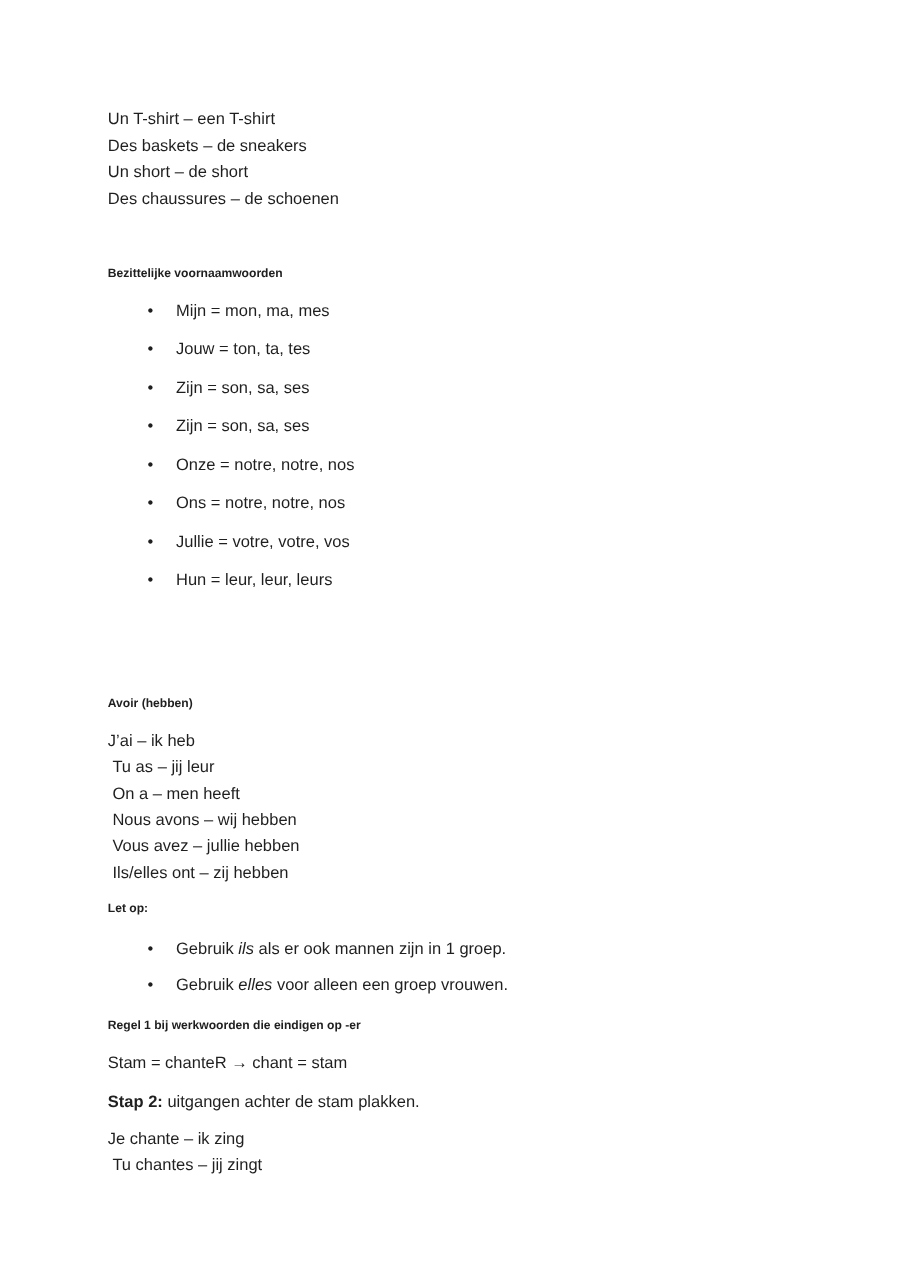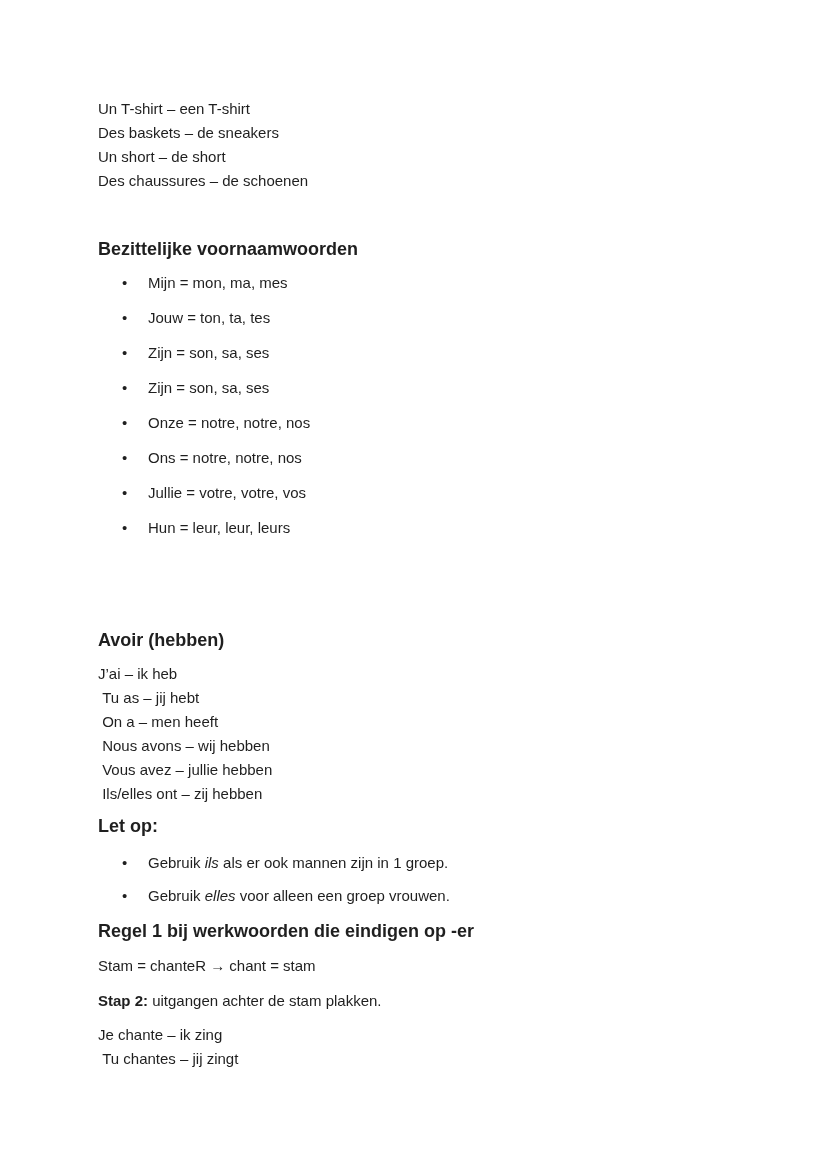--- a/index.html
+++ b/index.html
@@ -16,29 +16,29 @@
     overflow: hidden;
   }
   .line {
     line-height: 24px;
     white-space: pre-wrap;
   }
   .heading {
     font-weight: bold;
     line-height: 24px;
     margin: 0;
-    font-size: 18px;
+    font-size: 11px;
   }
   .h-bezittelijke { margin-top: 44px; }
   .h-avoir        { margin-top: 88px; }
   .h-letop        { margin-top: 8px; }
   .h-regel        { margin-top: 11px; }
   ul.bullets {
     list-style: none;
-    margin: 0;
+    margin: 12px;
     padding: 0;
   }
   ul.bullets li {
     position: relative;
     padding-left: 50px;
     line-height: 24px;
   }
   ul.bullets li::before {
     content: "•";
     position: absolute;
@@ -78,21 +78,21 @@
     <li>Zijn = son, sa, ses</li>
     <li>Onze = notre, notre, nos</li>
     <li>Ons = notre, notre, nos</li>
     <li>Jullie = votre, votre, vos</li>
     <li>Hun = leur, leur, leurs</li>
   </ul>
 
   <p class="heading h-avoir">Avoir (hebben)</p>
   <div class="avoir-block">
     <div class="line">J’ai – ik heb</div>
-    <div class="line"> Tu as – jij hebt</div>
+    <div class="line"> Tu as – jij leur</div>
     <div class="line"> On a – men heeft</div>
     <div class="line"> Nous avons – wij hebben</div>
     <div class="line"> Vous avez – jullie hebben</div>
     <div class="line"> Ils/elles ont – zij hebben</div>
   </div>
 
   <p class="heading h-letop">Let op:</p>
   <ul class="bullets letop-list">
     <li><span>Gebruik </span><em>ils</em><span> als er ook mannen zijn in 1 groep.</span></li>
     <li><span>Gebruik </span><em>elles</em><span> voor alleen een groep vrouwen.</span></li>

